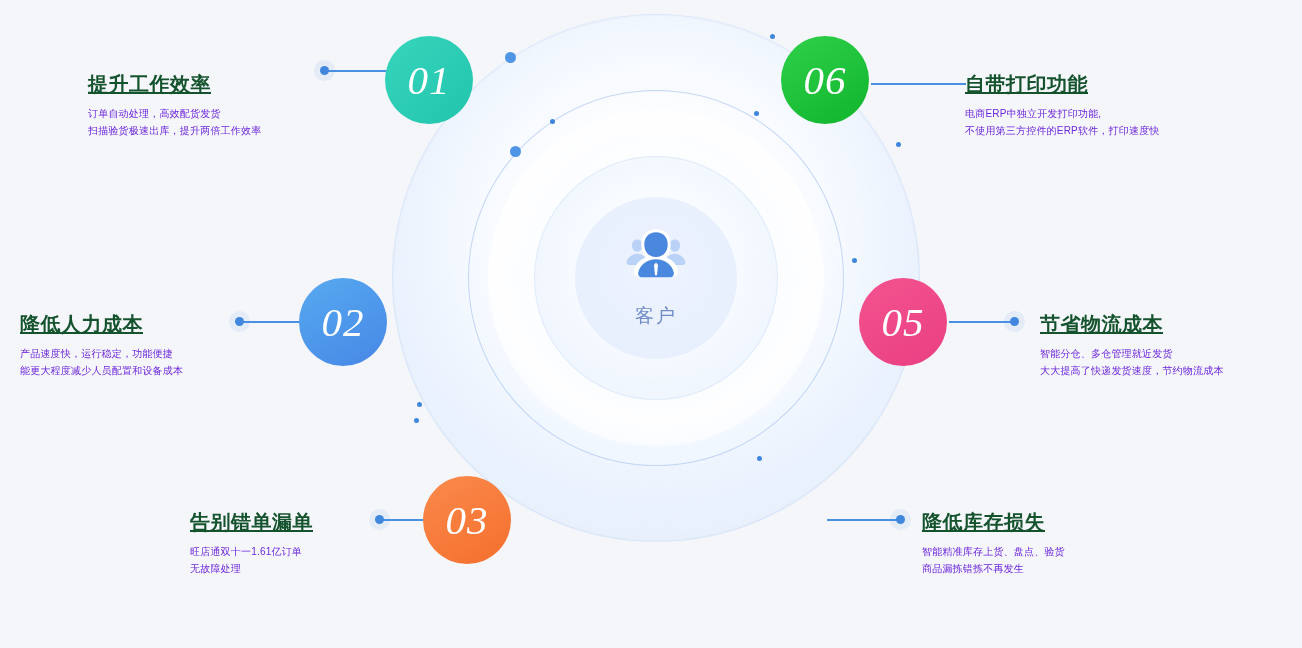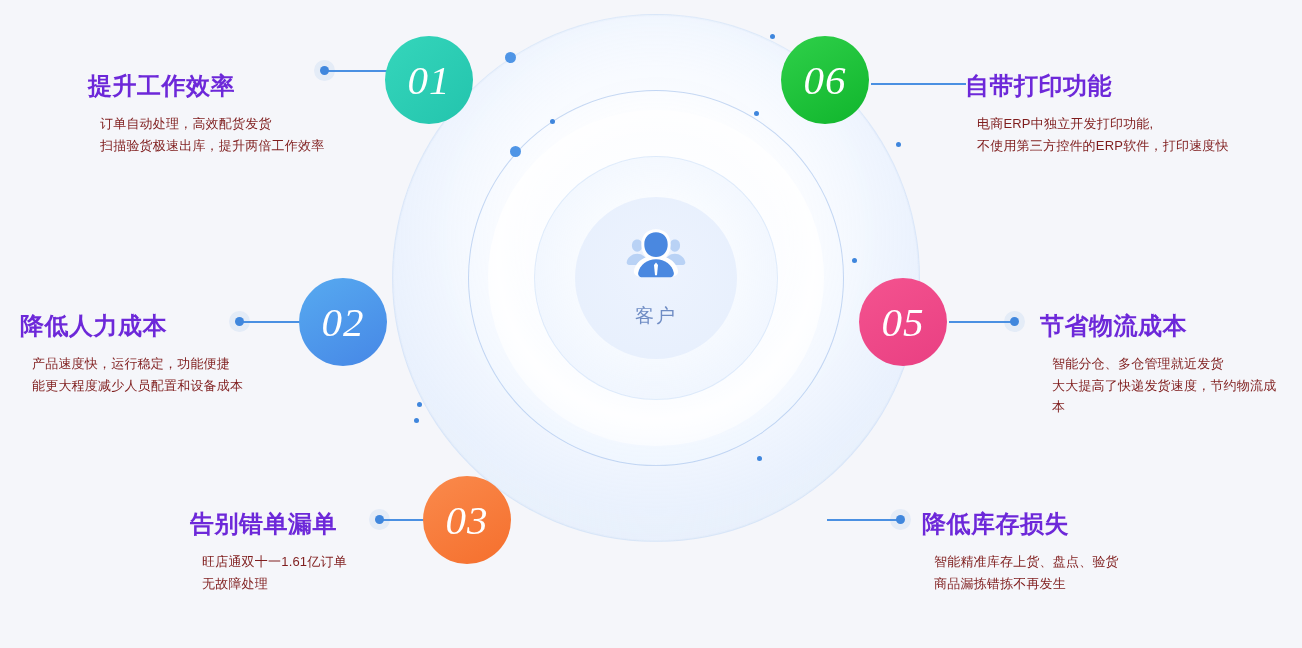--- a/index.html
+++ b/index.html
@@ -171,32 +171,33 @@
     border-radius: 50%;
     background: rgba(74,144,226,0.10);
   }
 
   
   .item-text {
     position: absolute;
     z-index: 3;
   }
   .item-title {
-    font-size: 24px;
+    font-size: 20px;
     font-weight: bold;
-    color: #6d28d9;
+    color: #14532d;
     margin: 0 0 10px 0;
     line-height: 1.2;
     letter-spacing: 0.5px;
+    text-decoration: underline;
   }
   .item-desc {
-    font-size: 13px;
-    color: #7f1d1d;
+    font-size: 10px;
+    color: #6d28d9;
     line-height: 1.68;
-    margin: 12px;
+    margin: 0;
     white-space: pre-line;
     letter-spacing: 0.2px;
   }
 </style>
 </head>
 <body>
 
 <div class="stage">
 
   <div class="hub">

